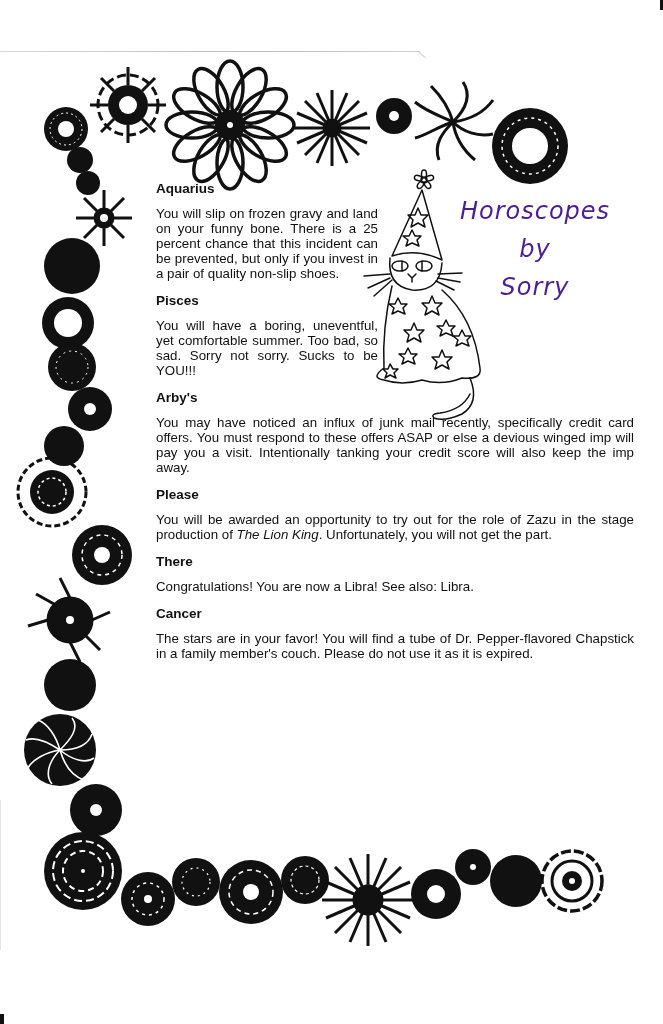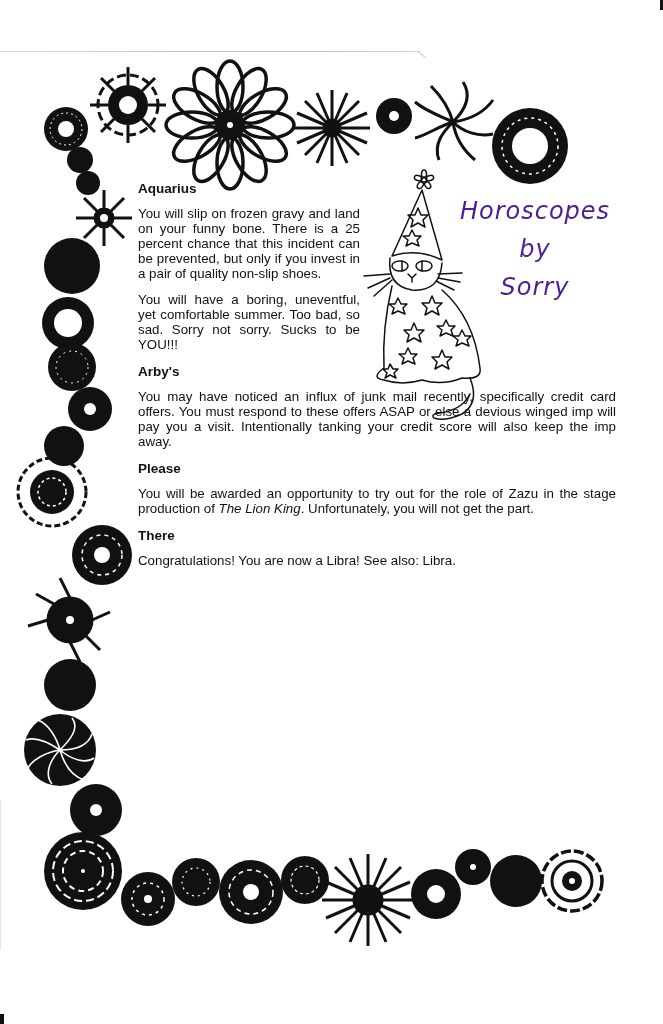--- a/index.html
+++ b/index.html
@@ -15,21 +15,21 @@
   .page-edge-corner {
     position: absolute; left: 418px; top: 51px; width: 10px; height: 1px;
     background: #cfcfcf; transform: rotate(40deg); transform-origin: left center;
   }
   .scan-mark-tr { position: absolute; right: 0; top: 0; width: 3px; height: 10px; background: #111; }
   .scan-mark-bl { position: absolute; left: 0; bottom: 0; width: 4px; height: 10px; background: #111; }
   .scan-line-left { position: absolute; left: 0; top: 800px; width: 1px; height: 150px; background: #e4e4e4; }
 
   .border-svg { position: absolute; left: 0; top: 0; }
 
-  .content { position: absolute; left: 138px; top: 180px; width: 478px; }
+  .content { position: absolute; left: 156px; top: 180px; width: 478px; }
   .section-title {
     font-weight: bold; font-size: 13.5px; margin: 0; line-height: 18px;
   }
   .section-body {
     font-size: 13.3px; line-height: 15px; margin: 8px 0 11px 0;
     text-align: justify;
   }
   .narrow { width: 222px; }
   .section-body em { font-style: italic; }
 
@@ -292,27 +292,32 @@
   <span>by</span>
   <span>Sorry</span>
 </div>
 
 <div class="content">
   <section>
     <h3 class="section-title">Aquarius</h3>
     <p class="section-body narrow">You will slip on frozen gravy and land on your funny bone. There is a 25 percent chance that this incident can be prevented, but only if you invest in a pair of quality non-slip shoes.</p>
   </section>
   <section>
+    <h3 class="section-title">Pisces</h3>
     <p class="section-body narrow">You will have a boring, uneventful, yet comfortable summer. Too bad, so sad. Sorry not sorry. Sucks to be YOU!!!</p>
   </section>
   <section>
     <h3 class="section-title">Arby's</h3>
     <p class="section-body">You may have noticed an influx of junk mail recently, specifically credit card offers. You must respond to these offers ASAP or else a devious winged imp will pay you a visit. Intentionally tanking your credit score will also keep the imp away.</p>
   </section>
   <section>
     <h3 class="section-title">Please</h3>
     <p class="section-body"><span>You will be awarded an opportunity to try out for the role of Zazu in the stage production of </span><em>The Lion King</em><span>. Unfortunately, you will not get the part.</span></p>
   </section>
   <section>
     <h3 class="section-title">There</h3>
     <p class="section-body">Congratulations! You are now a Libra! See also: Libra.</p>
   </section>
+  <section>
+    <h3 class="section-title">Cancer</h3>
+    <p class="section-body">The stars are in your favor! You will find a tube of Dr. Pepper-flavored Chapstick in a family member's couch. Please do not use it as it is expired.</p>
+  </section>
 </div>
 
 </body></html>

